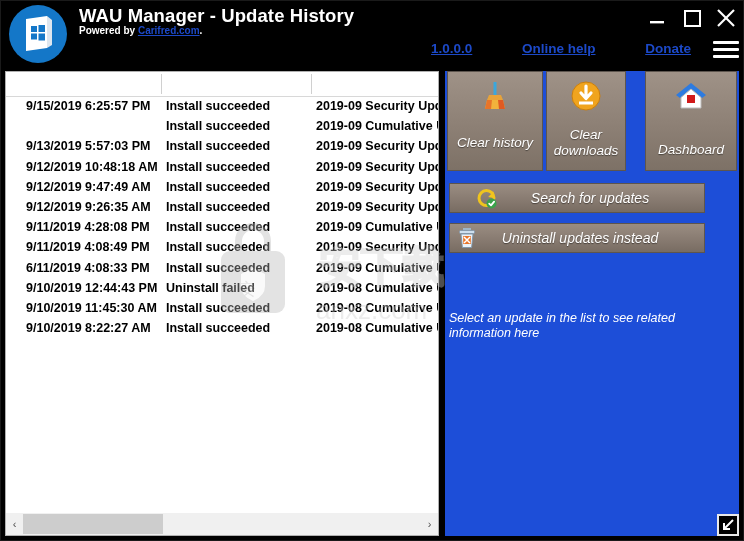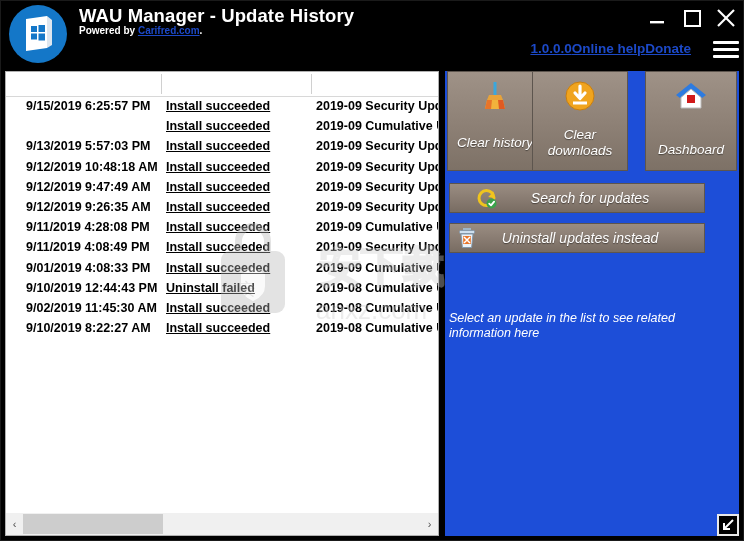--- a/index.html
+++ b/index.html
@@ -63,21 +63,21 @@
     text-decoration: underline;
     cursor: pointer;
     font-weight: bold;
   }
   #headerlinks {
     position: absolute;
     top: 40px;
     left: 430px;
     width: 260px;
     display: flex;
-    justify-content: flex-end;
+    justify-content: space-between;
     font-size: 13.5px;
     white-space: nowrap;
   }
   .winbtn {
     position: absolute;
     top: 0;
     width: 30px; height: 30px;
     cursor: pointer;
   }
   #btn-min  { left: 641px; top: 2px; }
@@ -142,21 +142,21 @@
   .cell {
     position: absolute;
     top: 2px;
     font-size: 12.5px;
     font-weight: bold;
     color: #000000;
     white-space: nowrap;
     overflow: hidden;
   }
   .c-date   { left: 20px;   width: 148px; }
-  .c-result { left: 160px; width: 142px; text-decoration: underline; }
+  .c-result { left: 160px; width: 142px; }
   .c-title  { left: 310px; width: 124px; }
 
   
   #hscroll {
     position: absolute;
     left: 0; bottom: 0;
     width: 100%; height: 22px;
     background: #f0f0f0;
     border-top: 1px solid #ffffff;
   }
@@ -204,21 +204,21 @@
   .tilebtn .tlabel {
     color: #ffffff;
     font-size: 13.5px;
     text-align: center;
     line-height: 16px;
     margin-top: auto;
     margin-bottom: auto;
     text-shadow: 0 1px 1px rgba(0,0,0,.45);
   }
   #tile-clear-history  { left: 2px;   width: 96px; }
-  #tile-clear-dl       { left: 87px; width: 96px; }
+  #tile-clear-dl       { left: 101px; width: 80px; }
   #tile-dashboard      { left: 200px; width: 92px; gap: 16px; }
 
   .widebtn {
     position: absolute;
     left: 4px;
     width: 256px;
     height: 30px;
     background: linear-gradient(180deg, #9a8d82 0%, #887b71 55%, #786c62 100%);
     border: 1px solid #5d554e;
     box-sizing: border-box;
@@ -377,31 +377,31 @@
           <div class="cell c-date">9/11/2019 4:28:08 PM</div>
           <div class="cell c-result">Install succeeded</div>
           <div class="cell c-title">2019-09 Cumulative Up</div>
         </div>
         <div class="row">
           <div class="cell c-date">9/11/2019 4:08:49 PM</div>
           <div class="cell c-result">Install succeeded</div>
           <div class="cell c-title">2019-09 Security Upda</div>
         </div>
         <div class="row">
-          <div class="cell c-date">9/01/2019 4:08:33 PM</div>
+          <div class="cell c-date">6/11/2019 4:08:33 PM</div>
           <div class="cell c-result">Install succeeded</div>
           <div class="cell c-title">2019-09 Cumulative Up</div>
         </div>
         <div class="row">
           <div class="cell c-date">9/10/2019 12:44:43 PM</div>
           <div class="cell c-result">Uninstall failed</div>
           <div class="cell c-title">2019-08 Cumulative Up</div>
         </div>
         <div class="row">
-          <div class="cell c-date">9/02/2019 11:45:30 AM</div>
+          <div class="cell c-date">9/10/2019 11:45:30 AM</div>
           <div class="cell c-result">Install succeeded</div>
           <div class="cell c-title">2019-08 Cumulative Up</div>
         </div>
         <div class="row">
           <div class="cell c-date">9/10/2019 8:22:27 AM</div>
           <div class="cell c-result">Install succeeded</div>
           <div class="cell c-title">2019-08 Cumulative Up</div>
         </div>
       </div>
 

